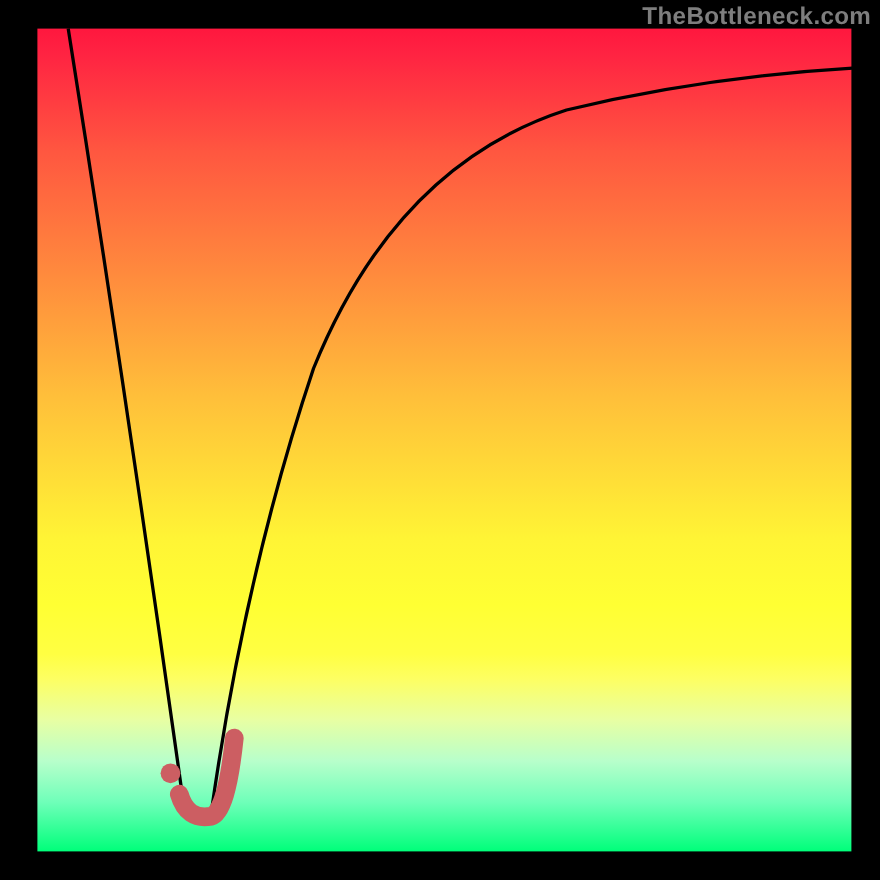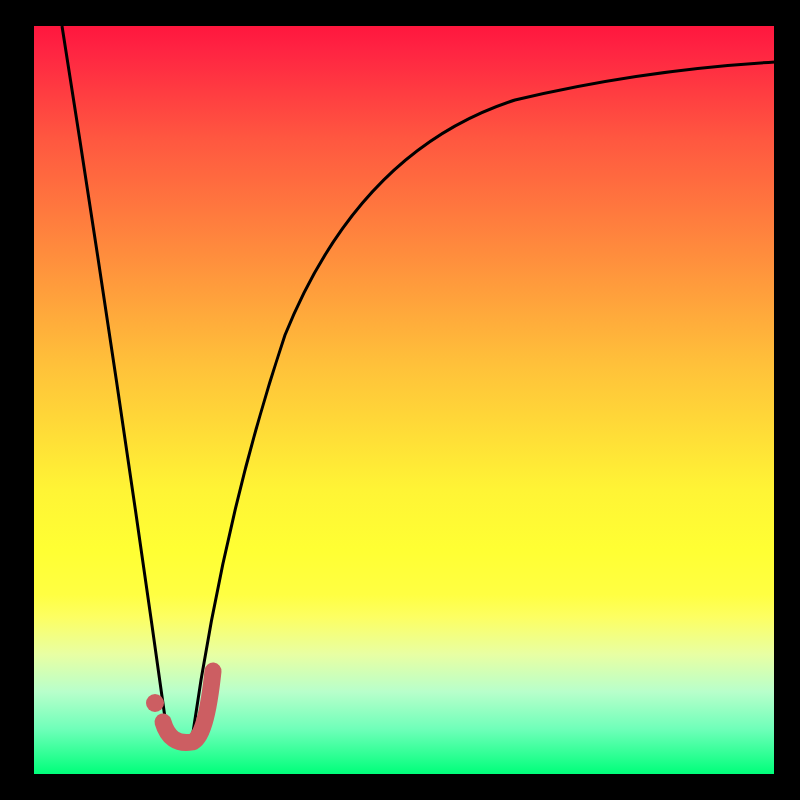--- a/index.html
+++ b/index.html
@@ -38,13 +38,14 @@
              Q 360 150 515 100
              Q 640 70 775 62" fill="none" stroke="#000" stroke-width="3"></path>
 
     <path d="M 163 722
              Q 170 746 192 742
              Q 206 738 213 671" fill="none" stroke="#cc5e62" stroke-width="17" stroke-linecap="round" stroke-linejoin="round"></path>
 
     <circle cx="155" cy="703" r="9" fill="#cc5e62"></circle>
   </svg>
 
+  <div class="watermark">TheBottleneck.com</div>
 </div>
 
 </body></html>

